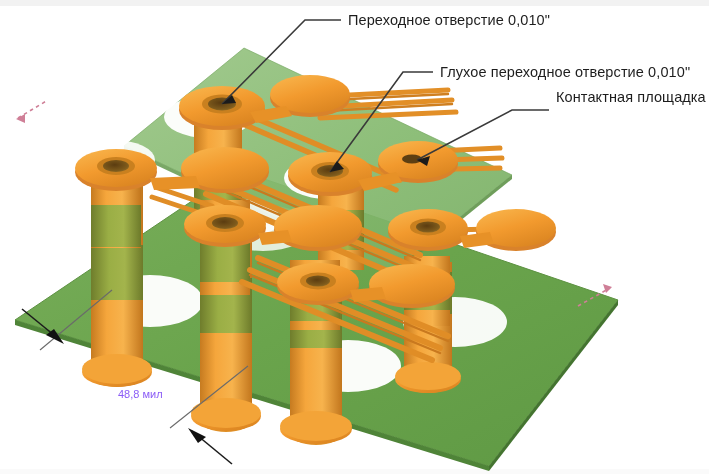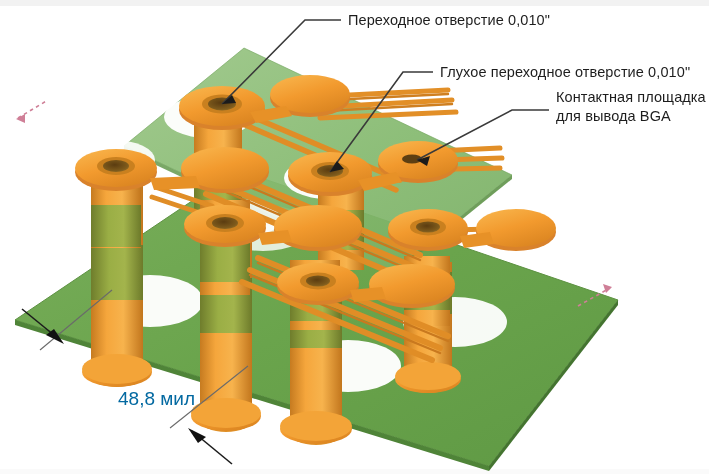--- a/index.html
+++ b/index.html
@@ -17,22 +17,22 @@
   .callout{
     position:absolute;
     color:#1d1d1d;
     font-size:14.5px;
     line-height:19px;
     letter-spacing:0.1px;
     white-space:nowrap;
   }
   .dimtext{
     position:absolute;
-    color:#0369a1;
-    font-size:19px;
+    color:#8b5cf6;
+    font-size:11px;
     white-space:nowrap;
   }
 </style>
 </head>
 <body>
 
 <div id="stage">
 
   <div id="topband"></div>
   <div id="botband"></div>
@@ -321,18 +321,17 @@
       <polygon points="188,428 206,437 198,443" fill="#111111"></polygon>
     </g>
   </svg>
 
   <div class="callout" style="left:348px;top:11px;">Переходное отверстие 0,010"</div>
 
   <div class="callout" style="left:440px;top:63px;">Глухое переходное отверстие 0,010"</div>
 
   <div class="callout" style="left:556px;top:88px;">
     <div>Контактная площадка</div>
-    <div>для вывода BGA</div>
   </div>
 
   <div class="dimtext" style="left:118px;top:388px;">48,8 мил</div>
 
 </div>
 
 </body></html>

